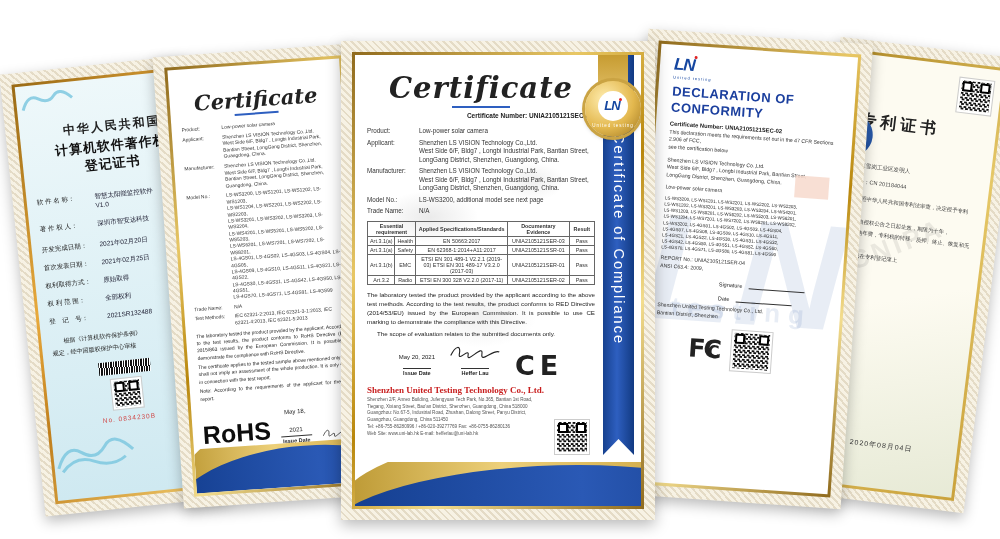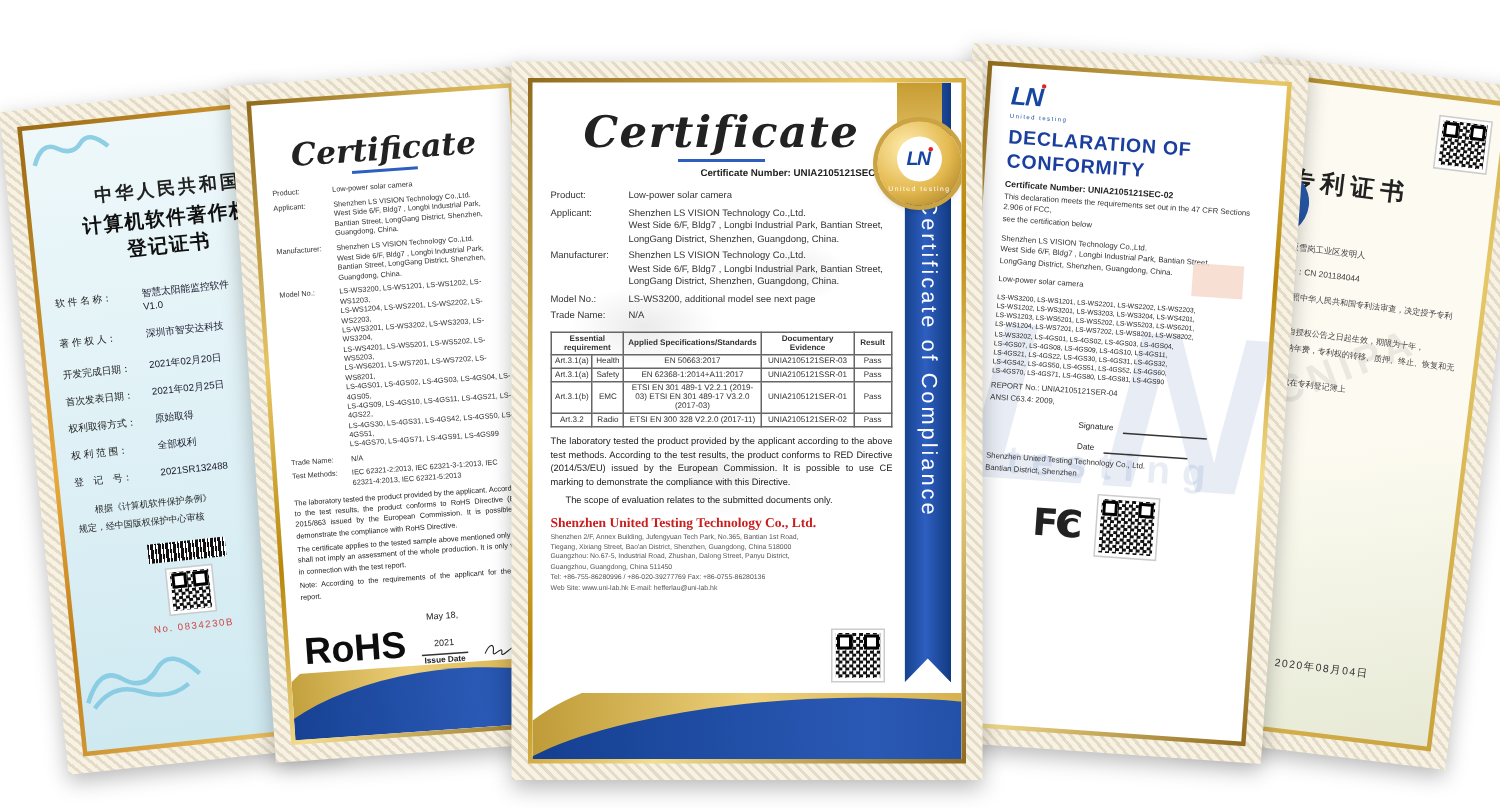--- a/index.html
+++ b/index.html
@@ -398,20 +398,33 @@
               <td>Art.3.2</td>
               <td>Radio</td>
               <td>ETSI EN 300 328 V2.2.0 (2017-11)</td>
               <td>UNIA2105121SER-02</td>
               <td>Pass</td>
                 </tr>
           </tbody>
             </table>
           <div class="para">The laboratory tested the product provided by the applicant according to the above test methods. According to the test results, the product conforms to RED Directive (2014/53/EU) issued by the European Commission. It is possible to use CE marking to demonstrate the compliance with this Directive.</div>
           <div class="scope">The scope of evaluation relates to the submitted documents only.</div>
+          <div class="sigrow">
+            <span class="sigcol">
+              <span class="datetxt" style="display:block;">May 20, 2021</span>
+              <span class="sigline">Issue Date</span>
+            </span>
+            <span class="sigcol">
+              <svg class="sig-svg" width="52" height="18" viewBox="0 0 60 20">
+                <path d="M2 14 C8 2 14 2 12 12 S24 4 22 14 S40 0 38 12 S52 6 58 10" stroke="#222" fill="none" stroke-width="1.3"></path>
+                </svg>
+              <span class="sigline">Heffer Lau</span>
+            </span>
+            <span class="ce-mark">CE</span>
+          </div>
           <div class="company-red c3company">Shenzhen United Testing Technology Co., Ltd.</div>
           <div class="addr pre">Shenzhen 2/F, Annex Building, Jufengyuan Tech Park, No.365, Bantian 1st Road, Tiegang, Xixiang Street, Bao'an District, Shenzhen, Guangdong, China 518000
 Guangzhou: No.67-5, Industrial Road, Zhushan, Dalong Street, Panyu District, Guangzhou, Guangdong, China 511450
 Tel: +86-755-86280996 / +86-020-39277769  Fax: +86-0755-86280136
 Web Site: www.uni-lab.hk  E-mail: hefferlau@uni-lab.hk</div>
         </div>
         <div class="qr qr3"></div>
         <div class="swoosh">
           <div class="sw-gold"></div>
           <div class="sw-blue"></div>

